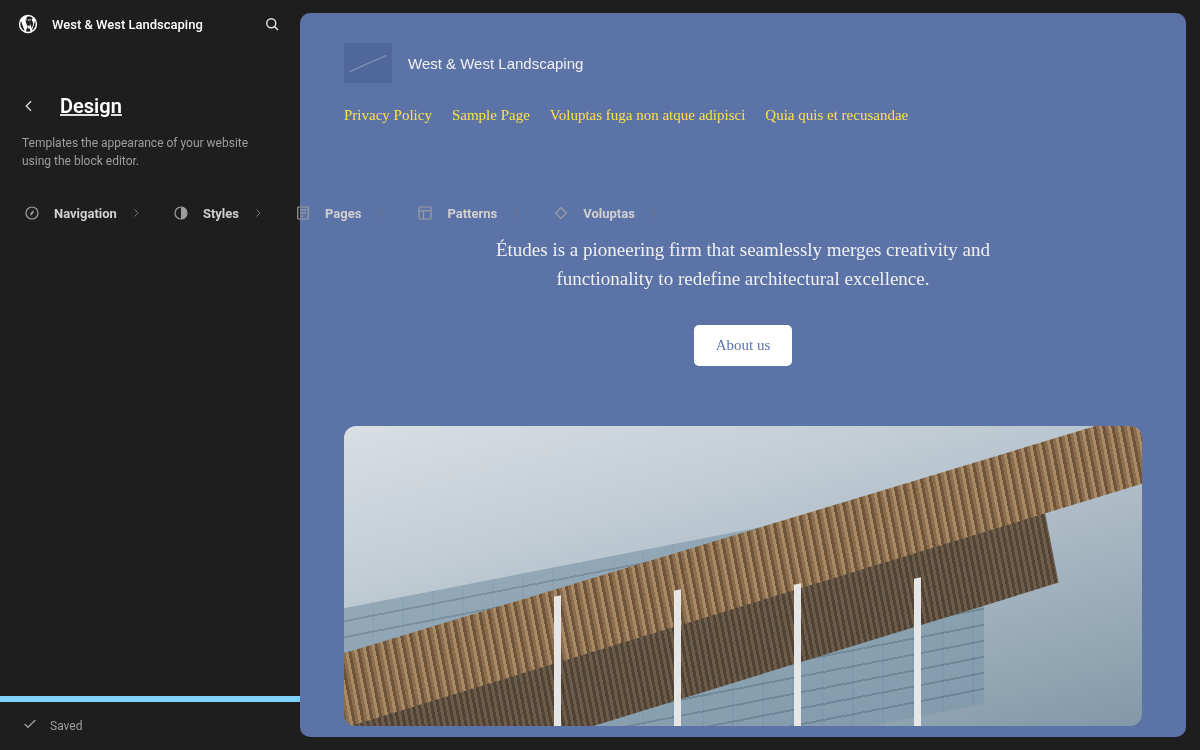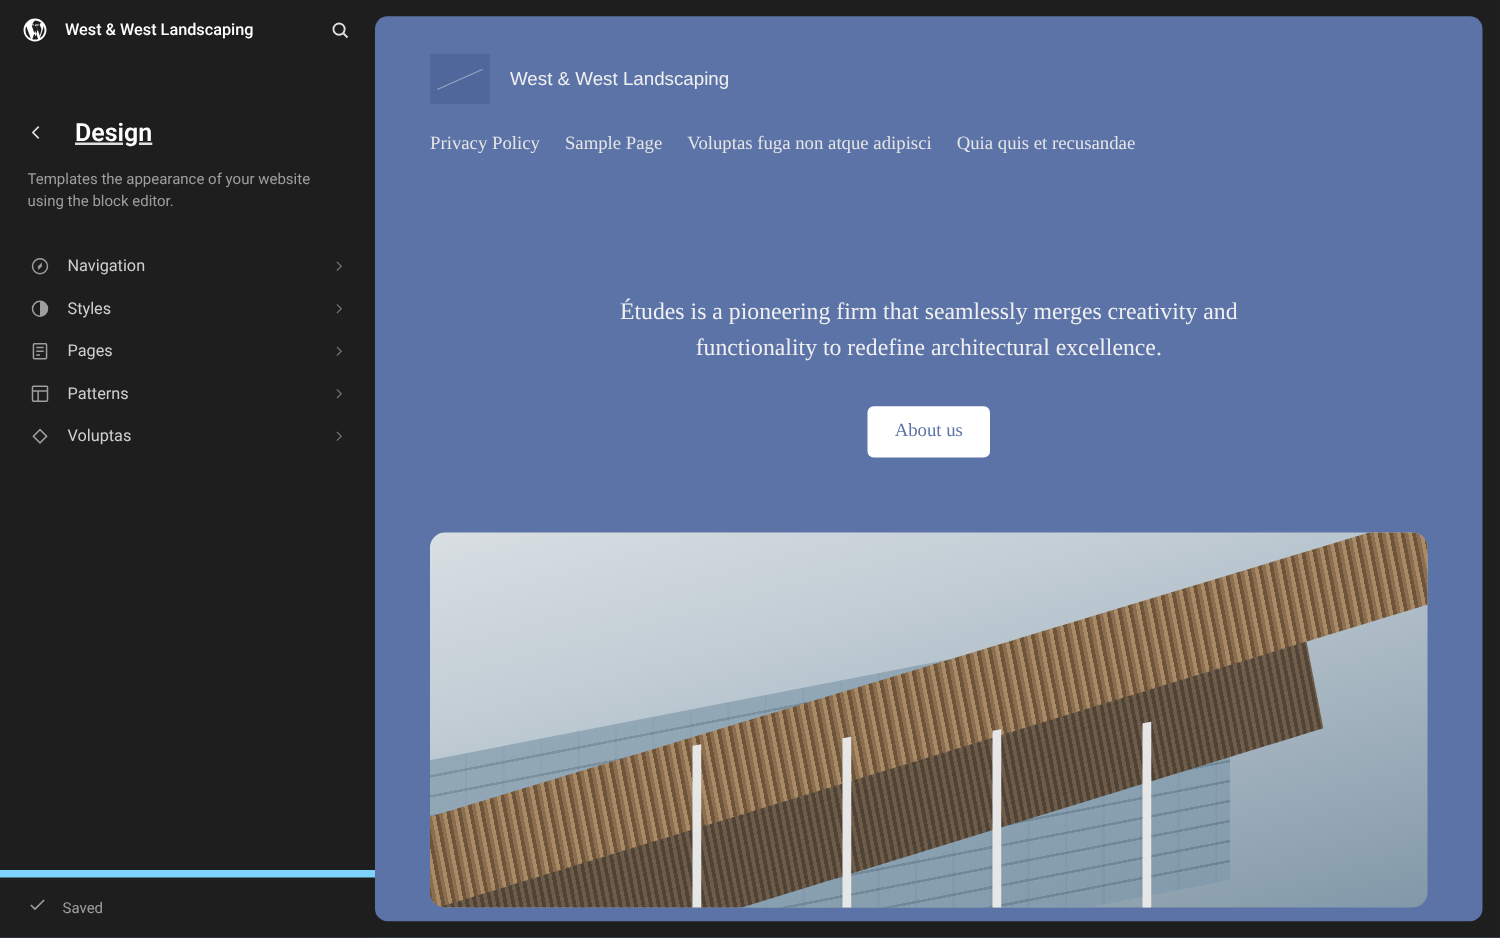--- a/index.html
+++ b/index.html
@@ -15,21 +15,21 @@
   .search-btn { width: 24px; height: 24px; display: flex; align-items: center; justify-content: center; cursor: pointer; }
   .search-btn svg { stroke: #e0e0e0; fill: none; }
 
   .sb-heading-row { display: flex; align-items: center; gap: 20px; padding: 46px 22px 12px 18px; text-decoration: underline; }
   .back-btn { width: 22px; height: 22px; display: flex; align-items: center; justify-content: center; cursor: pointer; }
   .back-btn svg { stroke: #e0e0e0; fill: none; }
   .sb-title { font-size: 20px; font-weight: 600; color: #fff; }
 
   .sb-desc { font-size: 12px; color: #9e9e9e; line-height: 1.5; padding: 4px 22px 20px 22px; }
 
-  .sb-list { display: flex; flex-direction: column; padding: 6px 8px; }
+  .sb-list { display: flex; flex-direction: row; padding: 6px 8px; font-weight: bold; }
   .sb-item { display: flex; align-items: center; height: 34px; padding: 0 14px; gap: 12px; cursor: pointer; border-radius: 3px; }
   .sb-icon { width: 20px; height: 20px; display: flex; align-items: center; justify-content: center; }
   .sb-icon svg { stroke: #9e9e9e; fill: none; }
   .sb-label { flex: 1; font-size: 13px; color: #d0d0d0; }
   .sb-chev { width: 14px; height: 14px; display: flex; align-items: center; justify-content: center; }
   .sb-chev svg { stroke: #757575; fill: none; }
 
   .sb-footer { position: absolute; bottom: 0; left: 0; right: 0; height: 54px; border-top: 6px solid #7dd3fc; display: flex; align-items: center; padding: 0 22px; gap: 12px; }
   .sb-footer svg { stroke: #9e9e9e; fill: none; }
   .sb-footer-text { font-size: 12px; color: #9e9e9e; }
@@ -37,21 +37,21 @@
   
   .canvas-wrap { flex: 1; padding: 13px 14px 13px 0; }
   .canvas { width: 100%; height: 100%; background: #5c73a8; border-radius: 10px; overflow: hidden; color: #fff; font-family: Georgia, 'Times New Roman', serif; display: flex; flex-direction: column; }
 
   .pv-header { padding: 30px 44px 0 44px; }
   .pv-brand { display: flex; align-items: center; gap: 16px; }
   .pv-logo { width: 48px; height: 40px; background: #50679b; position: relative; }
   .pv-logo::after { content: ""; position: absolute; left: 4px; right: 4px; top: 50%; height: 1px; background: rgba(255,255,255,0.4); transform: rotate(-24deg); }
   .pv-sitename { font-size: 15px; font-family: -apple-system, sans-serif; font-weight: 400; color:#f0f0f0;}
   .pv-nav { display: flex; gap: 20px; padding: 24px 0 0 0; flex-wrap: wrap; }
-  .pv-nav-item { font-size: 15px; color: #e5e5e5; cursor: pointer; }
+  .pv-nav-item { font-size: 15px; color: #fde047; cursor: pointer; }
 
   .pv-hero { text-align: center; padding: 90px 60px 0 60px; }
   .pv-hero-title { font-family: -apple-system, BlinkMacSystemFont, "Segoe UI", sans-serif; font-size: 38px; font-weight: 400; line-height: 1.25; color: #fff; max-width: 640px; margin: 0 auto; letter-spacing: -0.2px;}
   .pv-hero-sub { font-size: 19px; line-height: 1.5; color: #f0f0f0; max-width: 520px; margin: 22px auto 4px; }
   .pv-cta { display: inline-block; background: #fff; color: #5c73a8; font-size: 15px; padding: 12px 22px; border-radius: 5px; margin-top: 28px; cursor: pointer; font-family: Georgia, serif;}
 
   .pv-image { margin: 60px 44px 0; border-radius: 12px; height: 300px; overflow: hidden; position: relative; background: linear-gradient(165deg, #d9dfe3 0%, #c2cdd5 30%, #9fb0bc 70%, #8298a8 100%); }
   
   .roof { position:absolute; left:-40px; top:60px; width:900px; height:230px; transform:rotate(-11deg); background:repeating-linear-gradient(90deg,#8a6e4f 0 3px,#a88b66 3px 6px,#6e553a 6px 9px);
           clip-path: polygon(0% 40%, 100% 0%, 100% 30%, 3% 70%);

